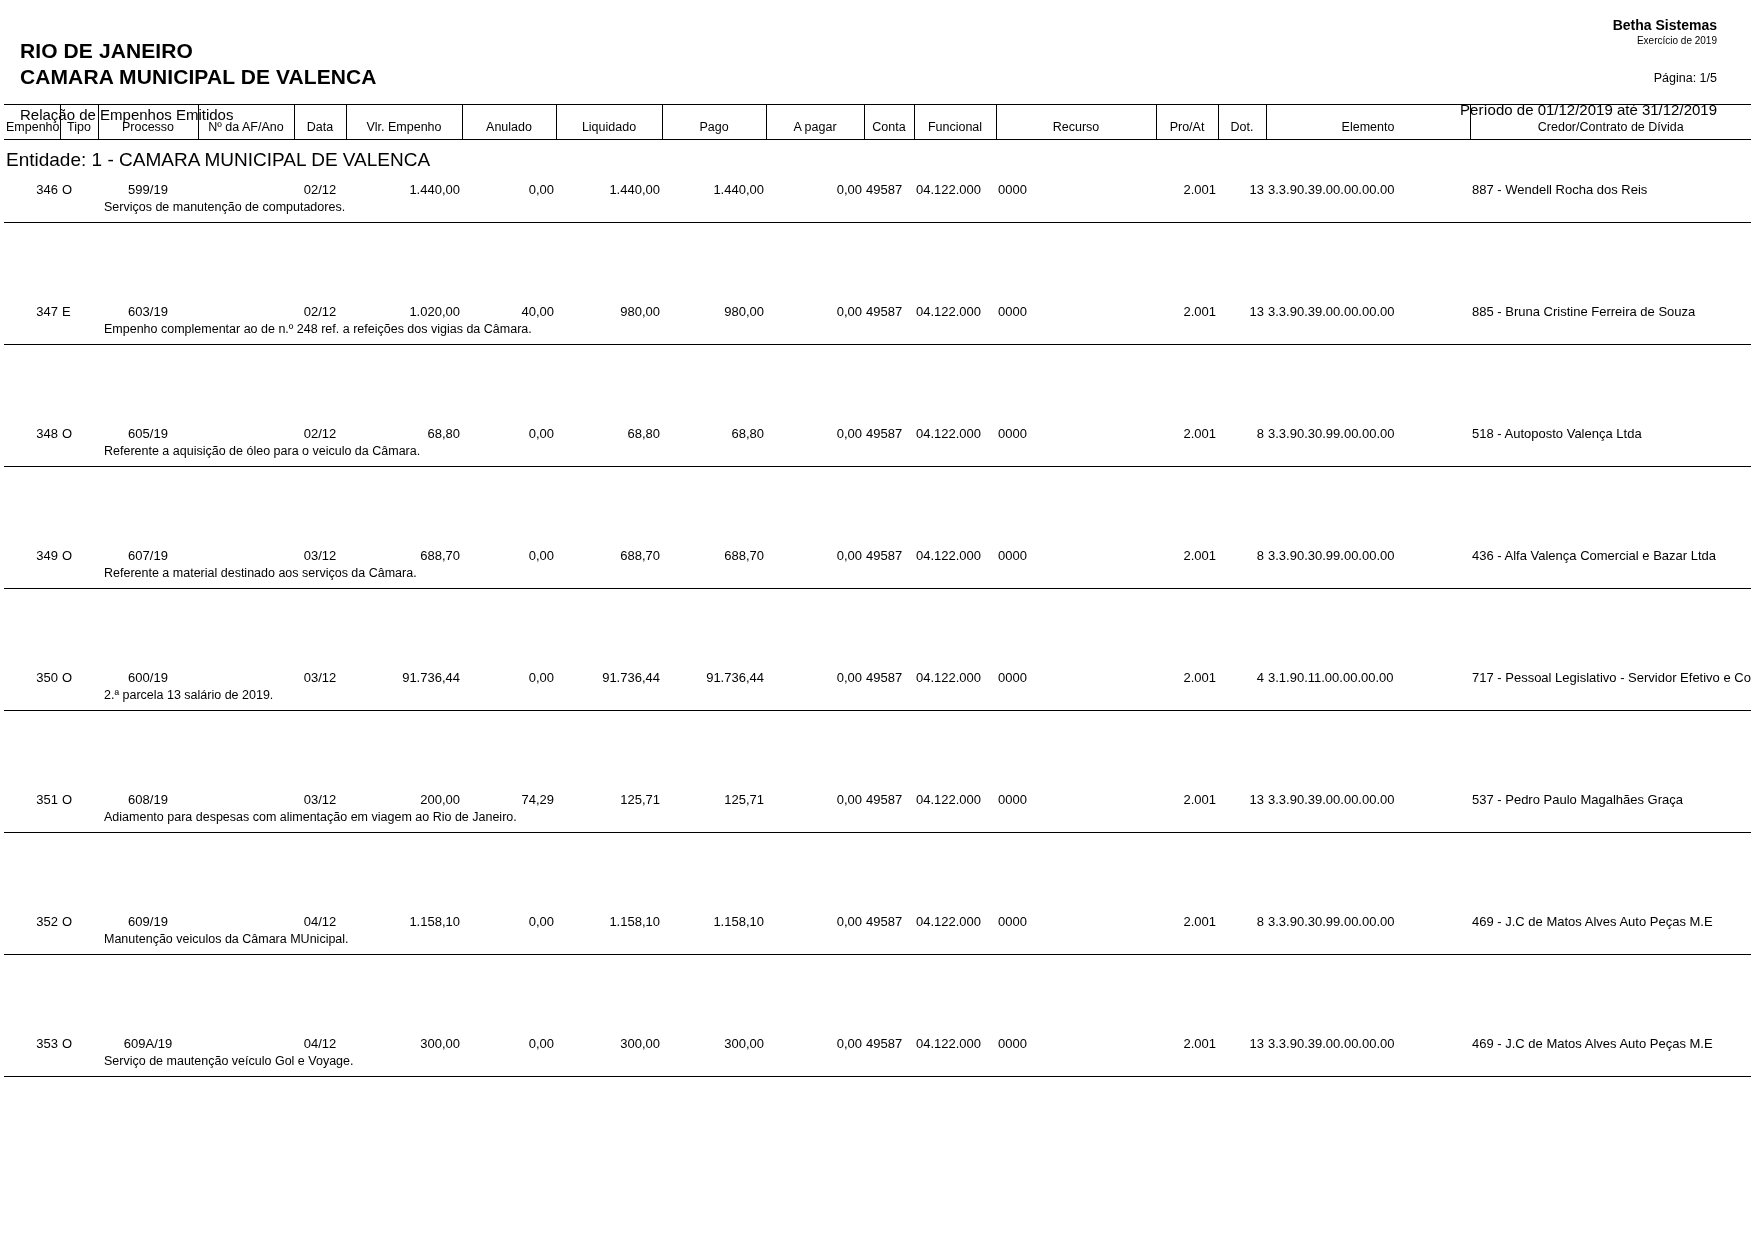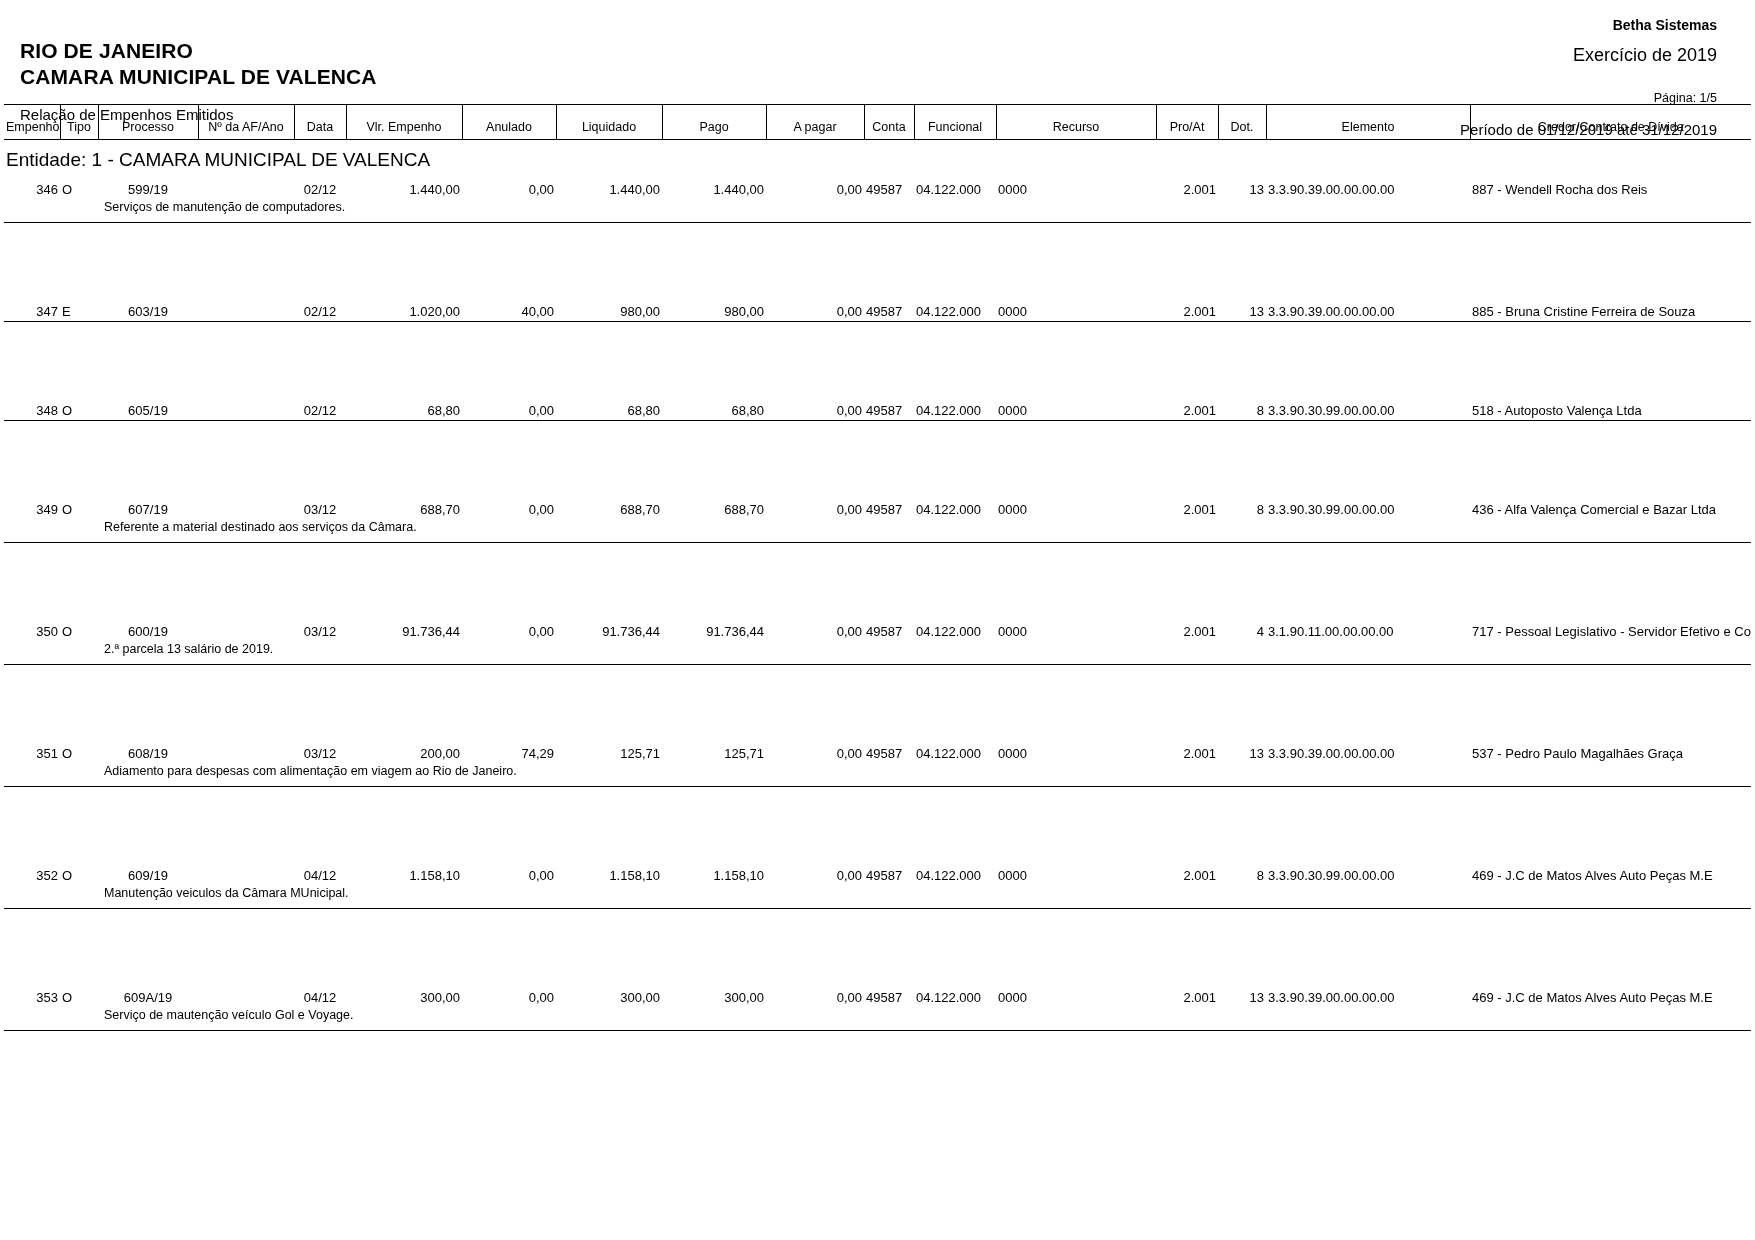--- a/index.html
+++ b/index.html
@@ -55,22 +55,21 @@
     right: 38px;
     top: 16px;
     text-align: right;
   }
   .brand {
     font-size: 14px;
     font-weight: bold;
     line-height: 1.3;
   }
   .exercicio {
-    font-size: 18px;
-    margin-top: 9px;
+    font-size: 10px;
     line-height: 1.4;
   }
   .pagina {
     font-size: 12.5px;
     margin-top: 22px;
     line-height: 1.4;
   }
   .periodo {
     font-size: 15px;
     margin-top: 11px;
@@ -264,20 +263,24 @@
           <td class="r">980,00</td>
           <td class="r">0,00</td>
           <td class="l">49587</td>
           <td class="l">04.122.000</td>
           <td class="l">0000</td>
           <td class="r">2.001</td>
           <td class="r">13</td>
           <td class="l">3.3.90.39.00.00.00.00</td>
           <td class="l">885 - Bruna Cristine Ferreira de Souza</td>
         </tr>
+        <tr class="desc-row">
+          <td colspan="2"></td>
+          <td class="desc-cell" colspan="15">Empenho complementar ao de n.º 248 ref. a refeições dos vigias da Câmara.</td>
+        </tr>
         <tr class="sep-row">
           <td colspan="17"></td>
         </tr>
         <tr class="spacer-row">
           <td colspan="17"></td>
         </tr>
         <tr class="data-row">
           <td class="r">348</td>
           <td class="l">O</td>
           <td class="c">605/19</td>
@@ -288,20 +291,24 @@
           <td class="r">68,80</td>
           <td class="r">68,80</td>
           <td class="r">0,00</td>
           <td class="l">49587</td>
           <td class="l">04.122.000</td>
           <td class="l">0000</td>
           <td class="r">2.001</td>
           <td class="r">8</td>
           <td class="l">3.3.90.30.99.00.00.00</td>
           <td class="l">518 - Autoposto Valença Ltda</td>
+        </tr>
+        <tr class="desc-row">
+          <td colspan="2"></td>
+          <td class="desc-cell" colspan="15">Referente a aquisição de óleo para o veiculo da Câmara.</td>
         </tr>
         <tr class="sep-row">
           <td colspan="17"></td>
         </tr>
         <tr class="spacer-row">
           <td colspan="17"></td>
         </tr>
         <tr class="data-row">
           <td class="r">349</td>
           <td class="l">O</td>

